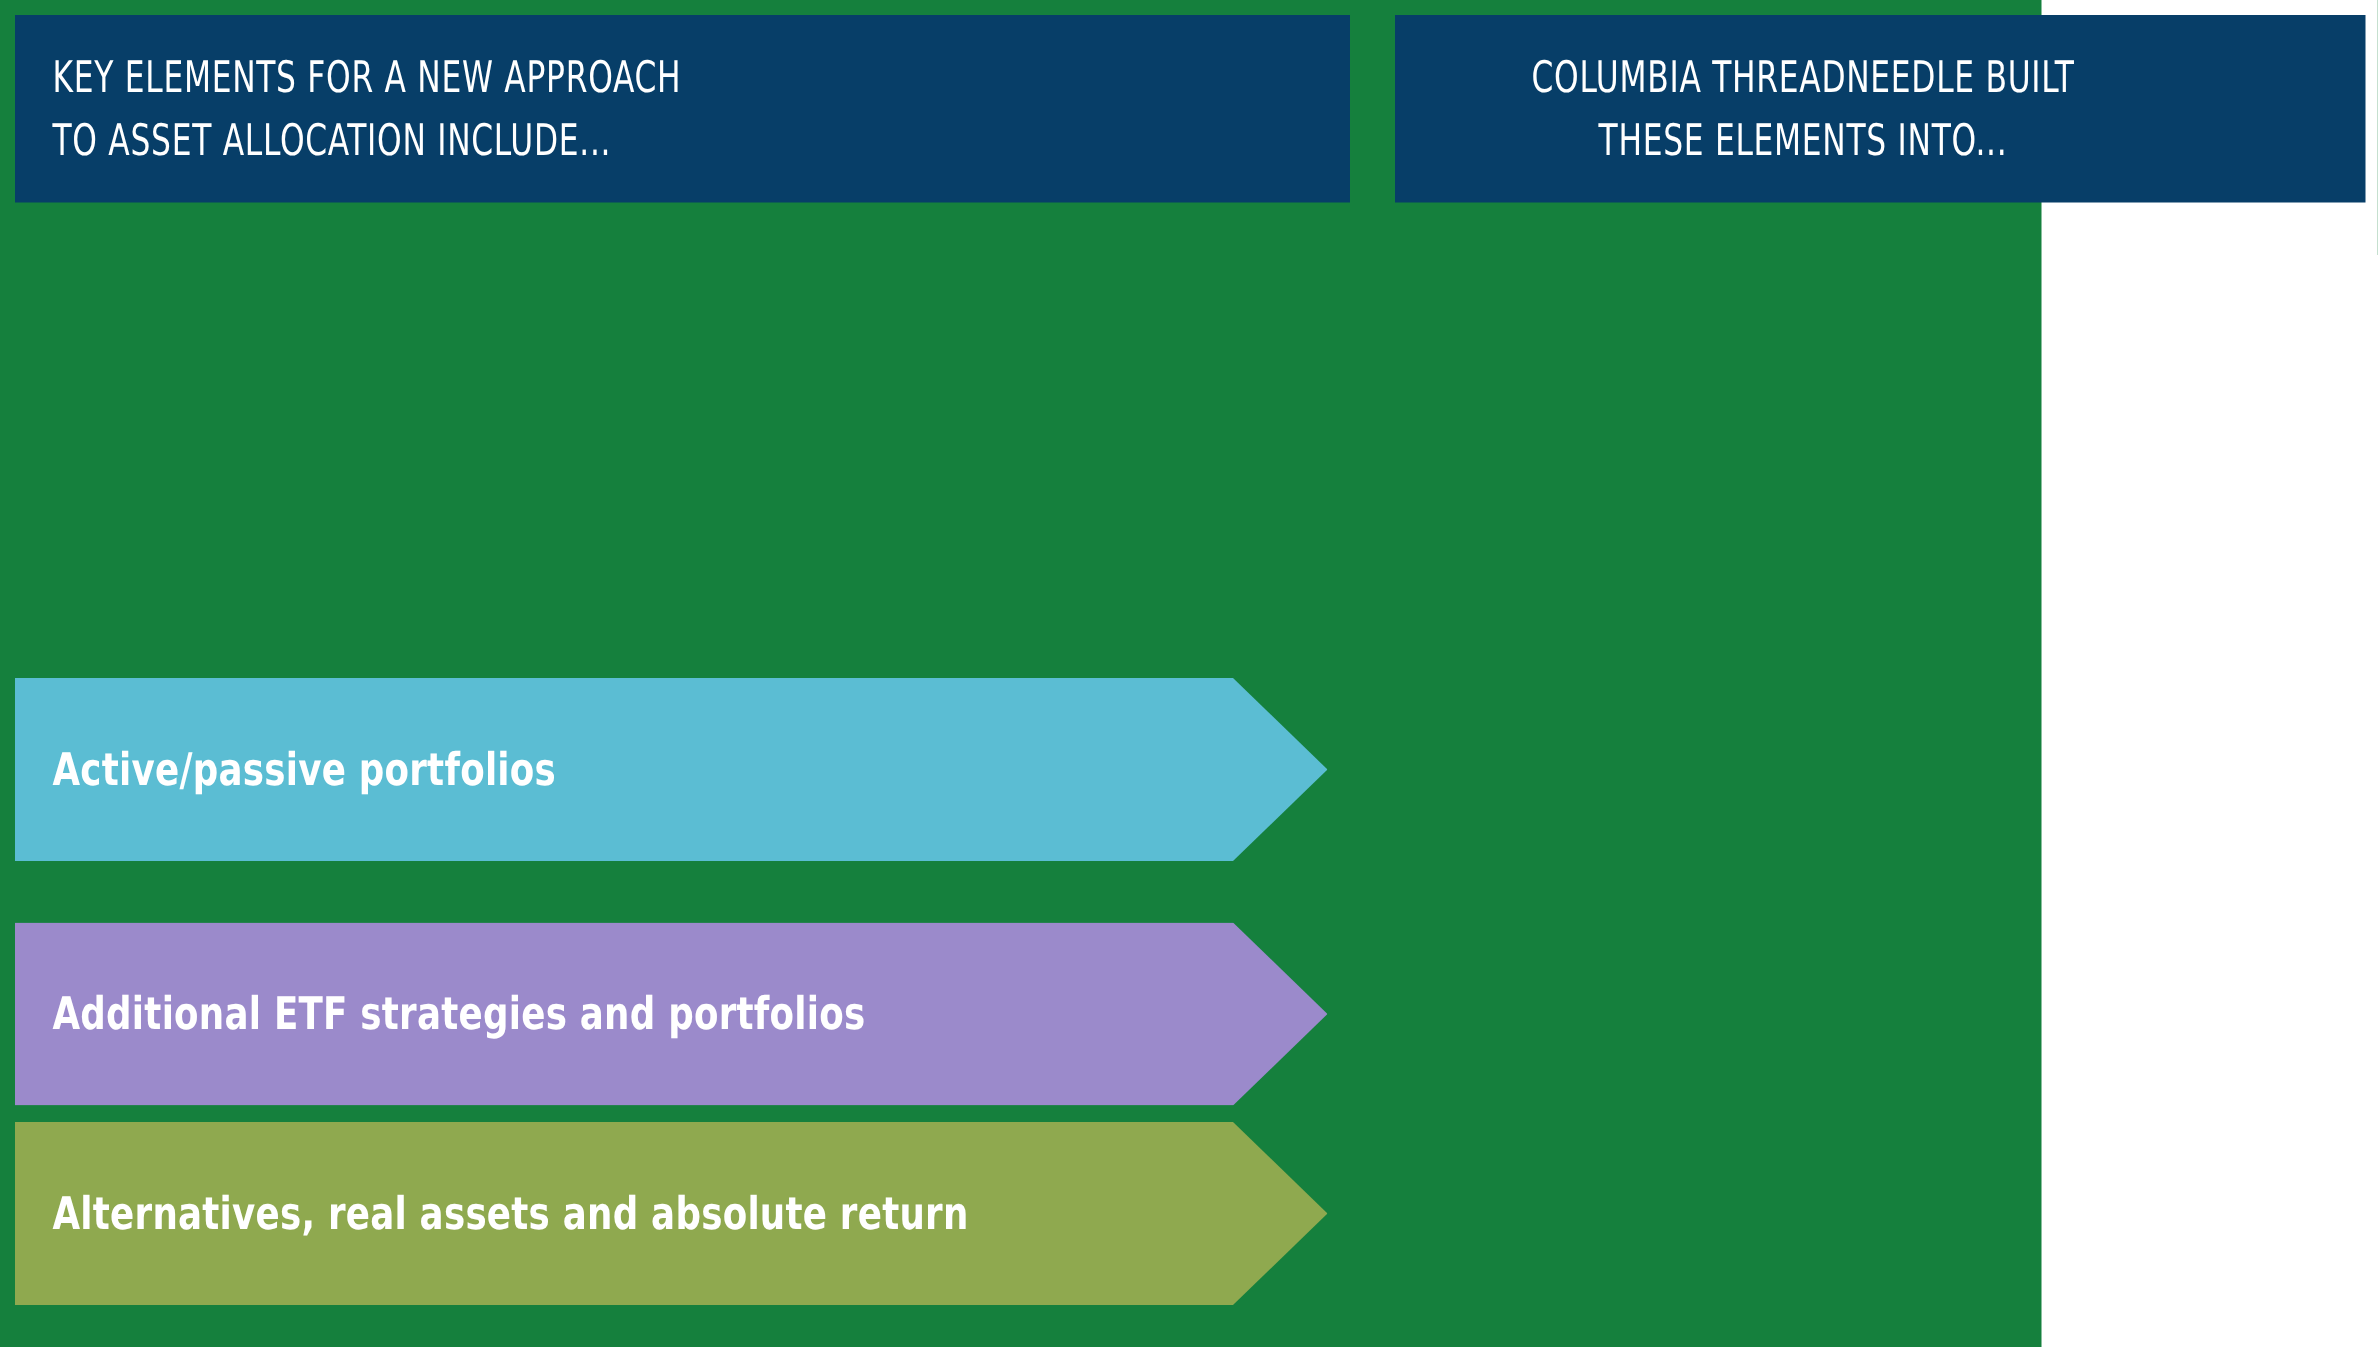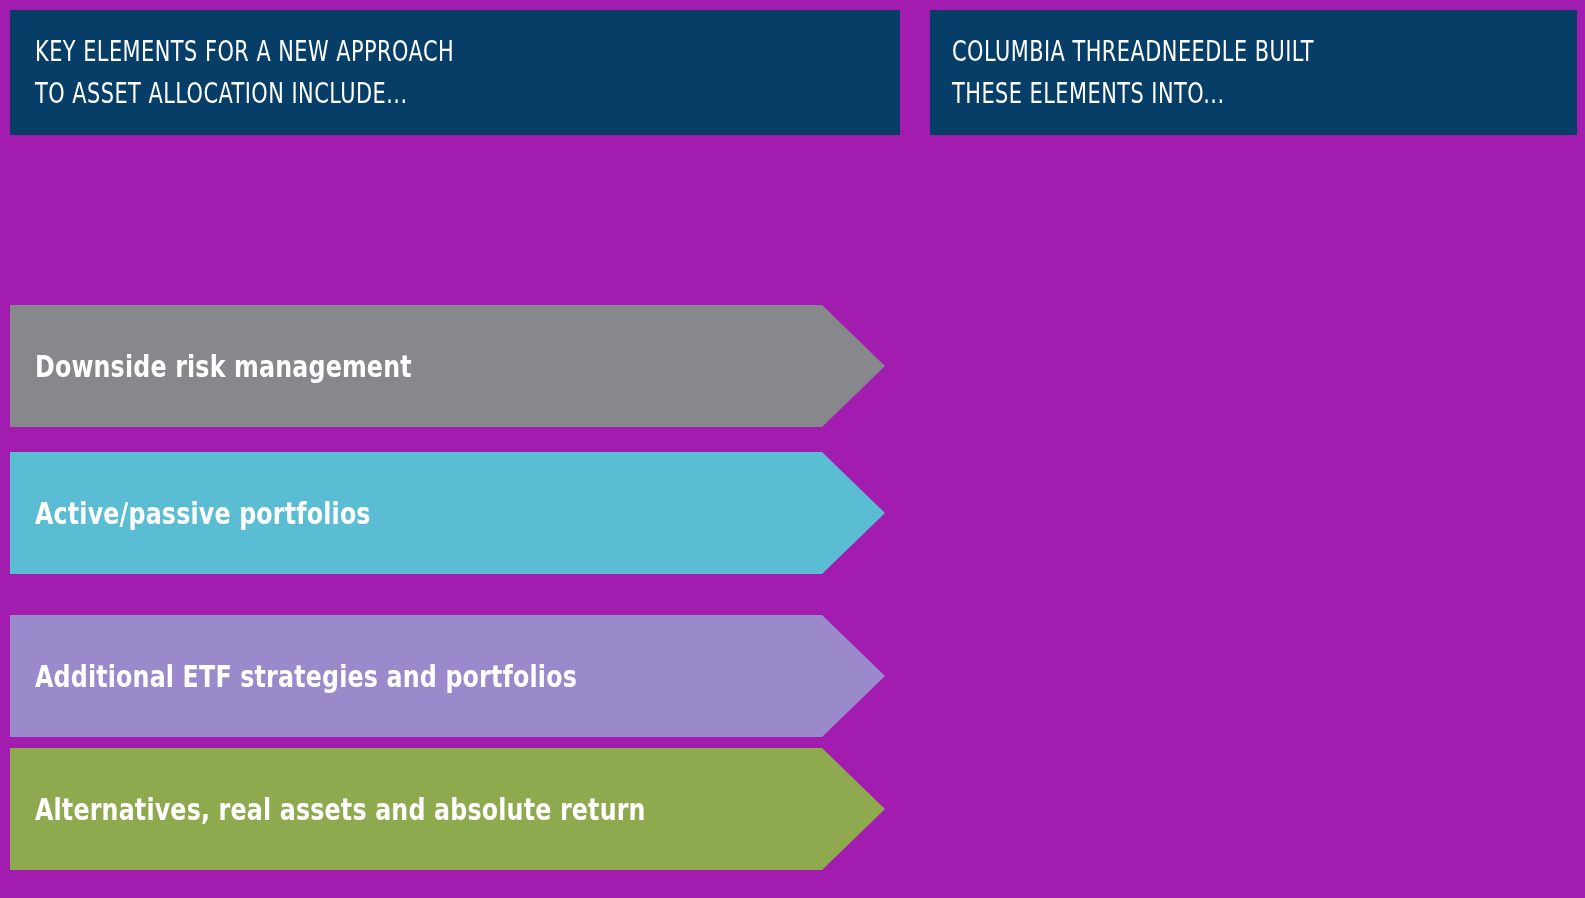--- a/index.html
+++ b/index.html
@@ -8,23 +8,23 @@
     background: #ffffff;
   }
   body {
     width: 1585px;
     height: 898px;
     overflow: hidden;
     font-family: "Liberation Sans", sans-serif;
   }
   #stage {
     position: relative;
-    width: 1585px;
+    width: 1361px;
     height: 898px;
-    background: #a21caf;
+    background: #15803d;
   }
 
   
   .header-band {
     position: absolute;
     background: #073E68;
     color: #ffffff;
     box-sizing: border-box;
     display: flex;
     flex-direction: column;
@@ -118,30 +118,26 @@
 </head>
 <body>
 
 <div id="stage">
 
   <div class="header-band" id="header-left" style="background: rgb(7, 62, 104); color: rgb(255, 255, 255);">
     <div class="hline">KEY ELEMENTS FOR A NEW APPROACH</div>
     <div class="hline">TO ASSET ALLOCATION INCLUDE...</div>
   </div>
 
-  <div class="header-band" id="header-right" style="background: rgb(7, 62, 104); color: rgb(255, 255, 255);">
+  <div class="header-band" id="header-right" style="background: rgb(7, 62, 104); color: rgb(255, 255, 255); text-align: center;">
     <div class="hline">COLUMBIA THREADNEEDLE BUILT</div>
     <div class="hline">THESE ELEMENTS INTO...</div>
   </div>
 
 
-  <div class="arrow-row" id="arrow-row-1">
-    <div class="arrow-shape" style="background: rgb(134, 136, 140);"></div>
-    <div class="arrow-label">Downside risk management</div>
-  </div>
 
   <div class="arrow-row" id="arrow-row-2">
     <div class="arrow-shape" style="background: rgb(91, 189, 211);"></div>
     <div class="arrow-label">Active/passive portfolios</div>
   </div>
 
   <div class="arrow-row" id="arrow-row-3">
     <div class="arrow-shape" style="background: rgb(155, 138, 203);"></div>
     <div class="arrow-label">Additional ETF strategies and portfolios</div>
   </div>

